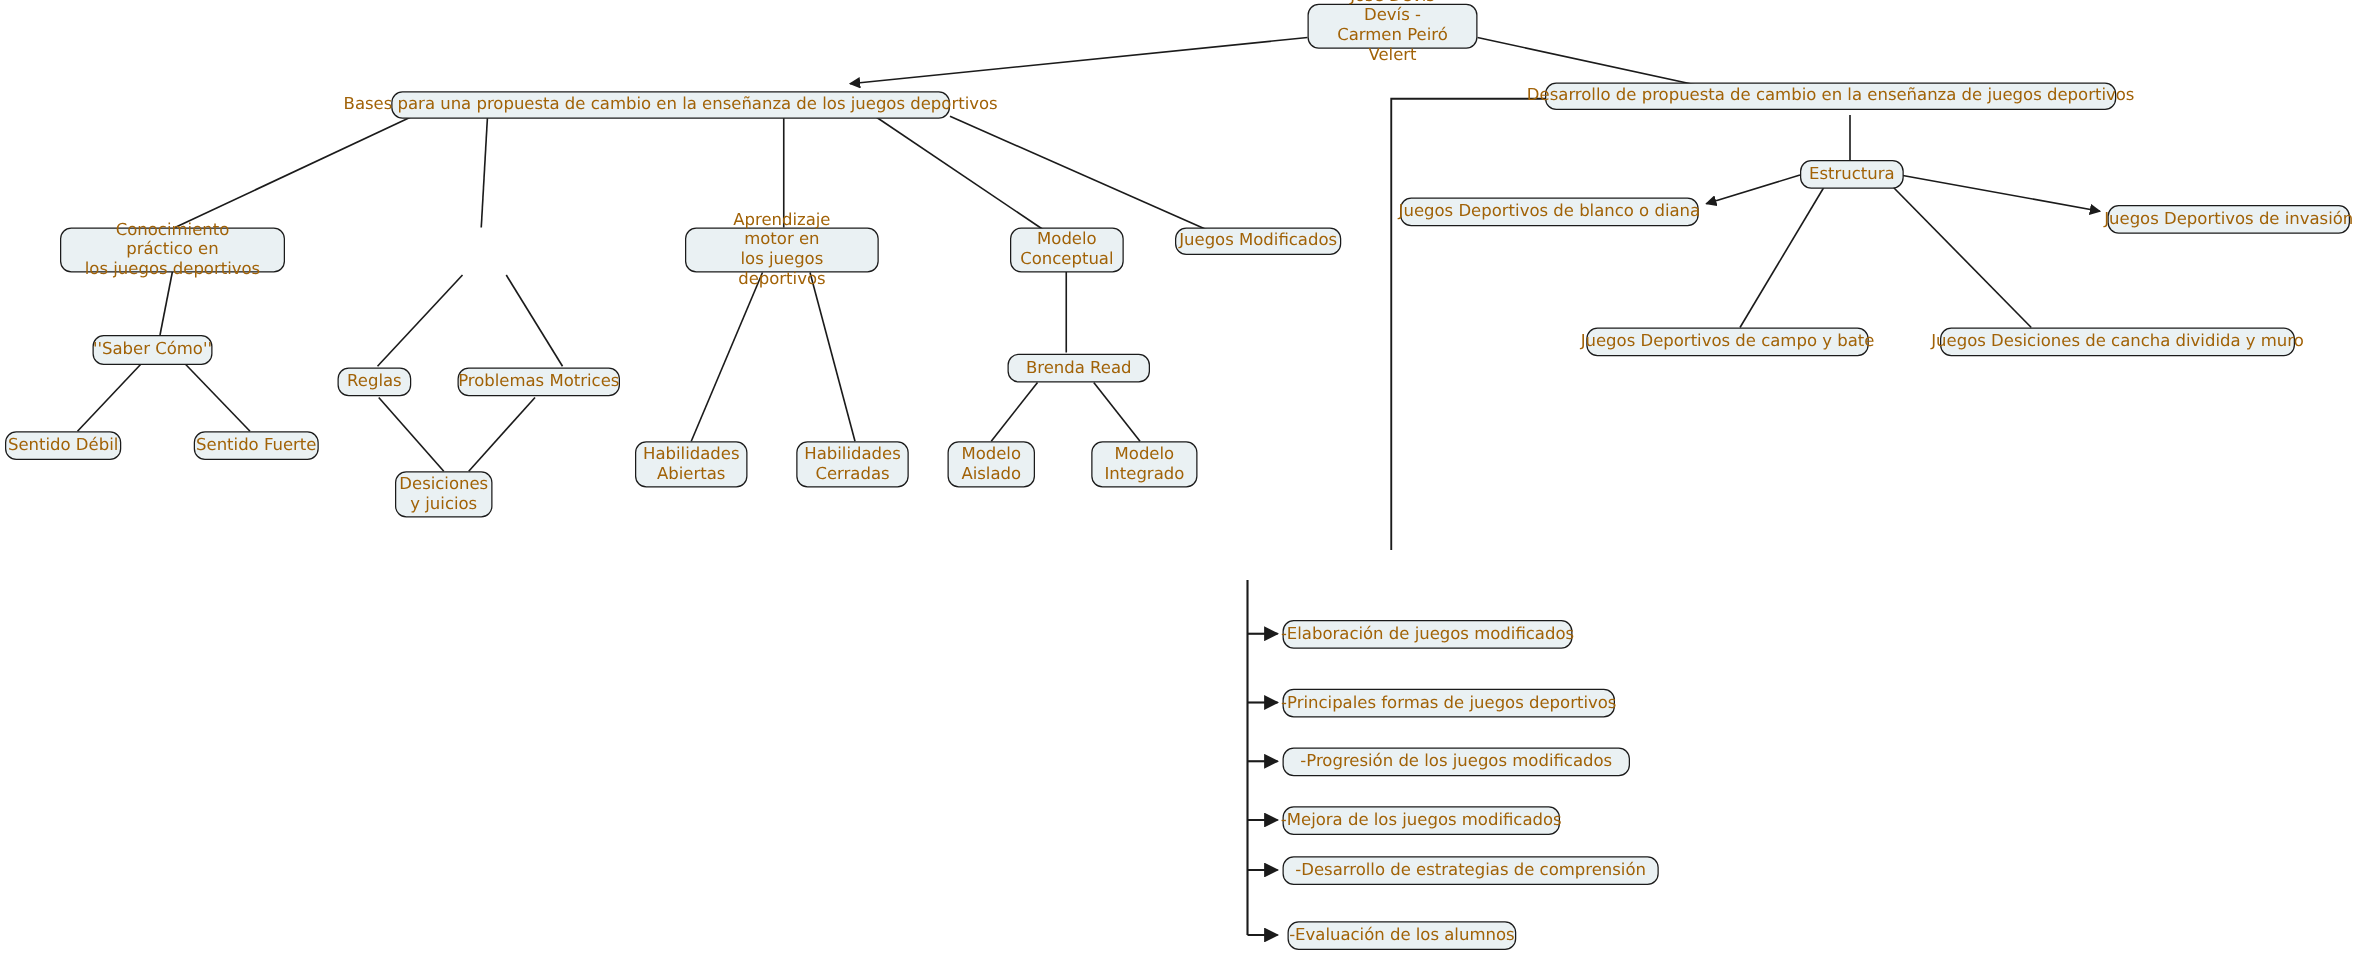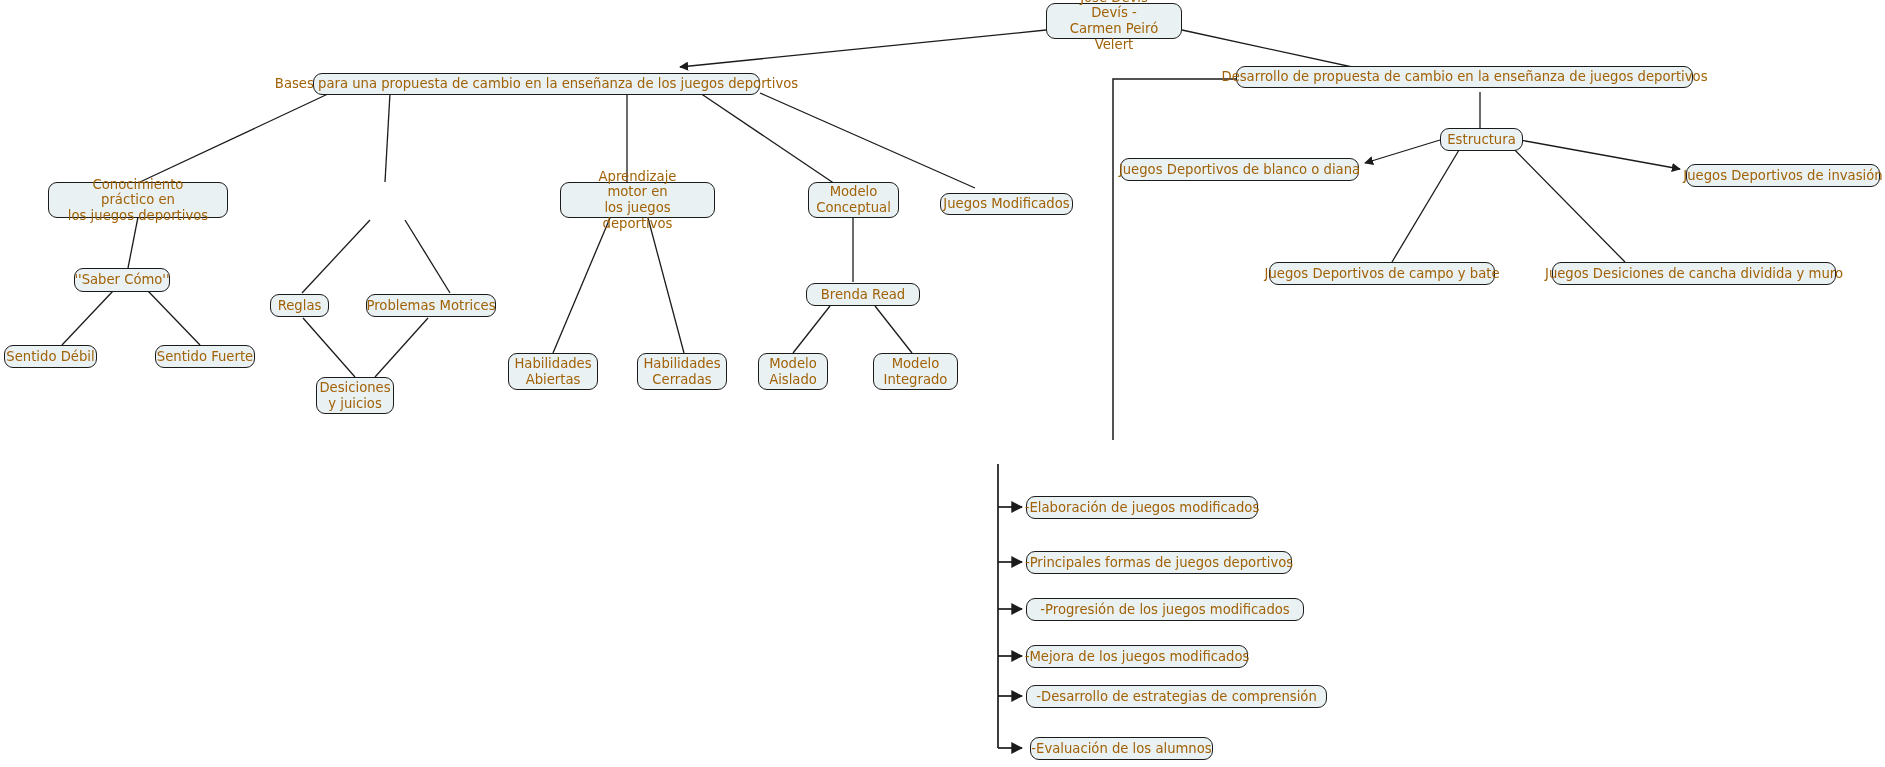--- a/index.html
+++ b/index.html
@@ -105,25 +105,25 @@
   </svg>
 
   <div class="node" style="left:1046px; top:3px; width:136px; height:36px;">José Devís Devís -
 Carmen Peiró Velert</div>
 
   <div class="node wide" style="left:313px; top:73px; width:447px; height:22px;">Bases para una propuesta de cambio en la enseñanza de los juegos deportivos</div>
   <div class="node wide" style="left:1236px; top:66px; width:457px; height:22px;">Desarrollo de propuesta de cambio en la enseñanza de juegos deportivos</div>
 
   <div class="node" style="left:48px; top:182px; width:180px; height:36px;">Conocimiento práctico en
 los juegos deportivos</div>
-  <div class="node" style="left:548px; top:182px; width:155px; height:36px;margin-left:12px;">Aprendizaje motor en
+  <div class="node" style="left:548px; top:182px; width:155px; height:36px;">Aprendizaje motor en
 los juegos deportivos</div>
   <div class="node" style="left:808px; top:182px; width:91px; height:36px;">Modelo
 Conceptual</div>
-  <div class="node wide" style="left:940px; top:193px; width:133px; height:22px;">Juegos Modificados</div>
+  <div class="node wide" style="left:940px; top:182px; width:133px; height:22px;">Juegos Modificados</div>
 
   <div class="node wide" style="left:74px; top:268px; width:96px; height:24px;">''Saber Cómo''</div>
   <div class="node wide" style="left:4px; top:345px; width:93px; height:23px;">Sentido Débil</div>
   <div class="node wide" style="left:155px; top:345px; width:100px; height:23px;">Sentido Fuerte</div>
 
   <div class="node wide" style="left:270px; top:294px; width:59px; height:23px;">Reglas</div>
   <div class="node wide" style="left:366px; top:294px; width:130px; height:23px;">Problemas Motrices</div>
   <div class="node" style="left:316px; top:377px; width:78px; height:37px;">Desiciones
 y juicios</div>
 

